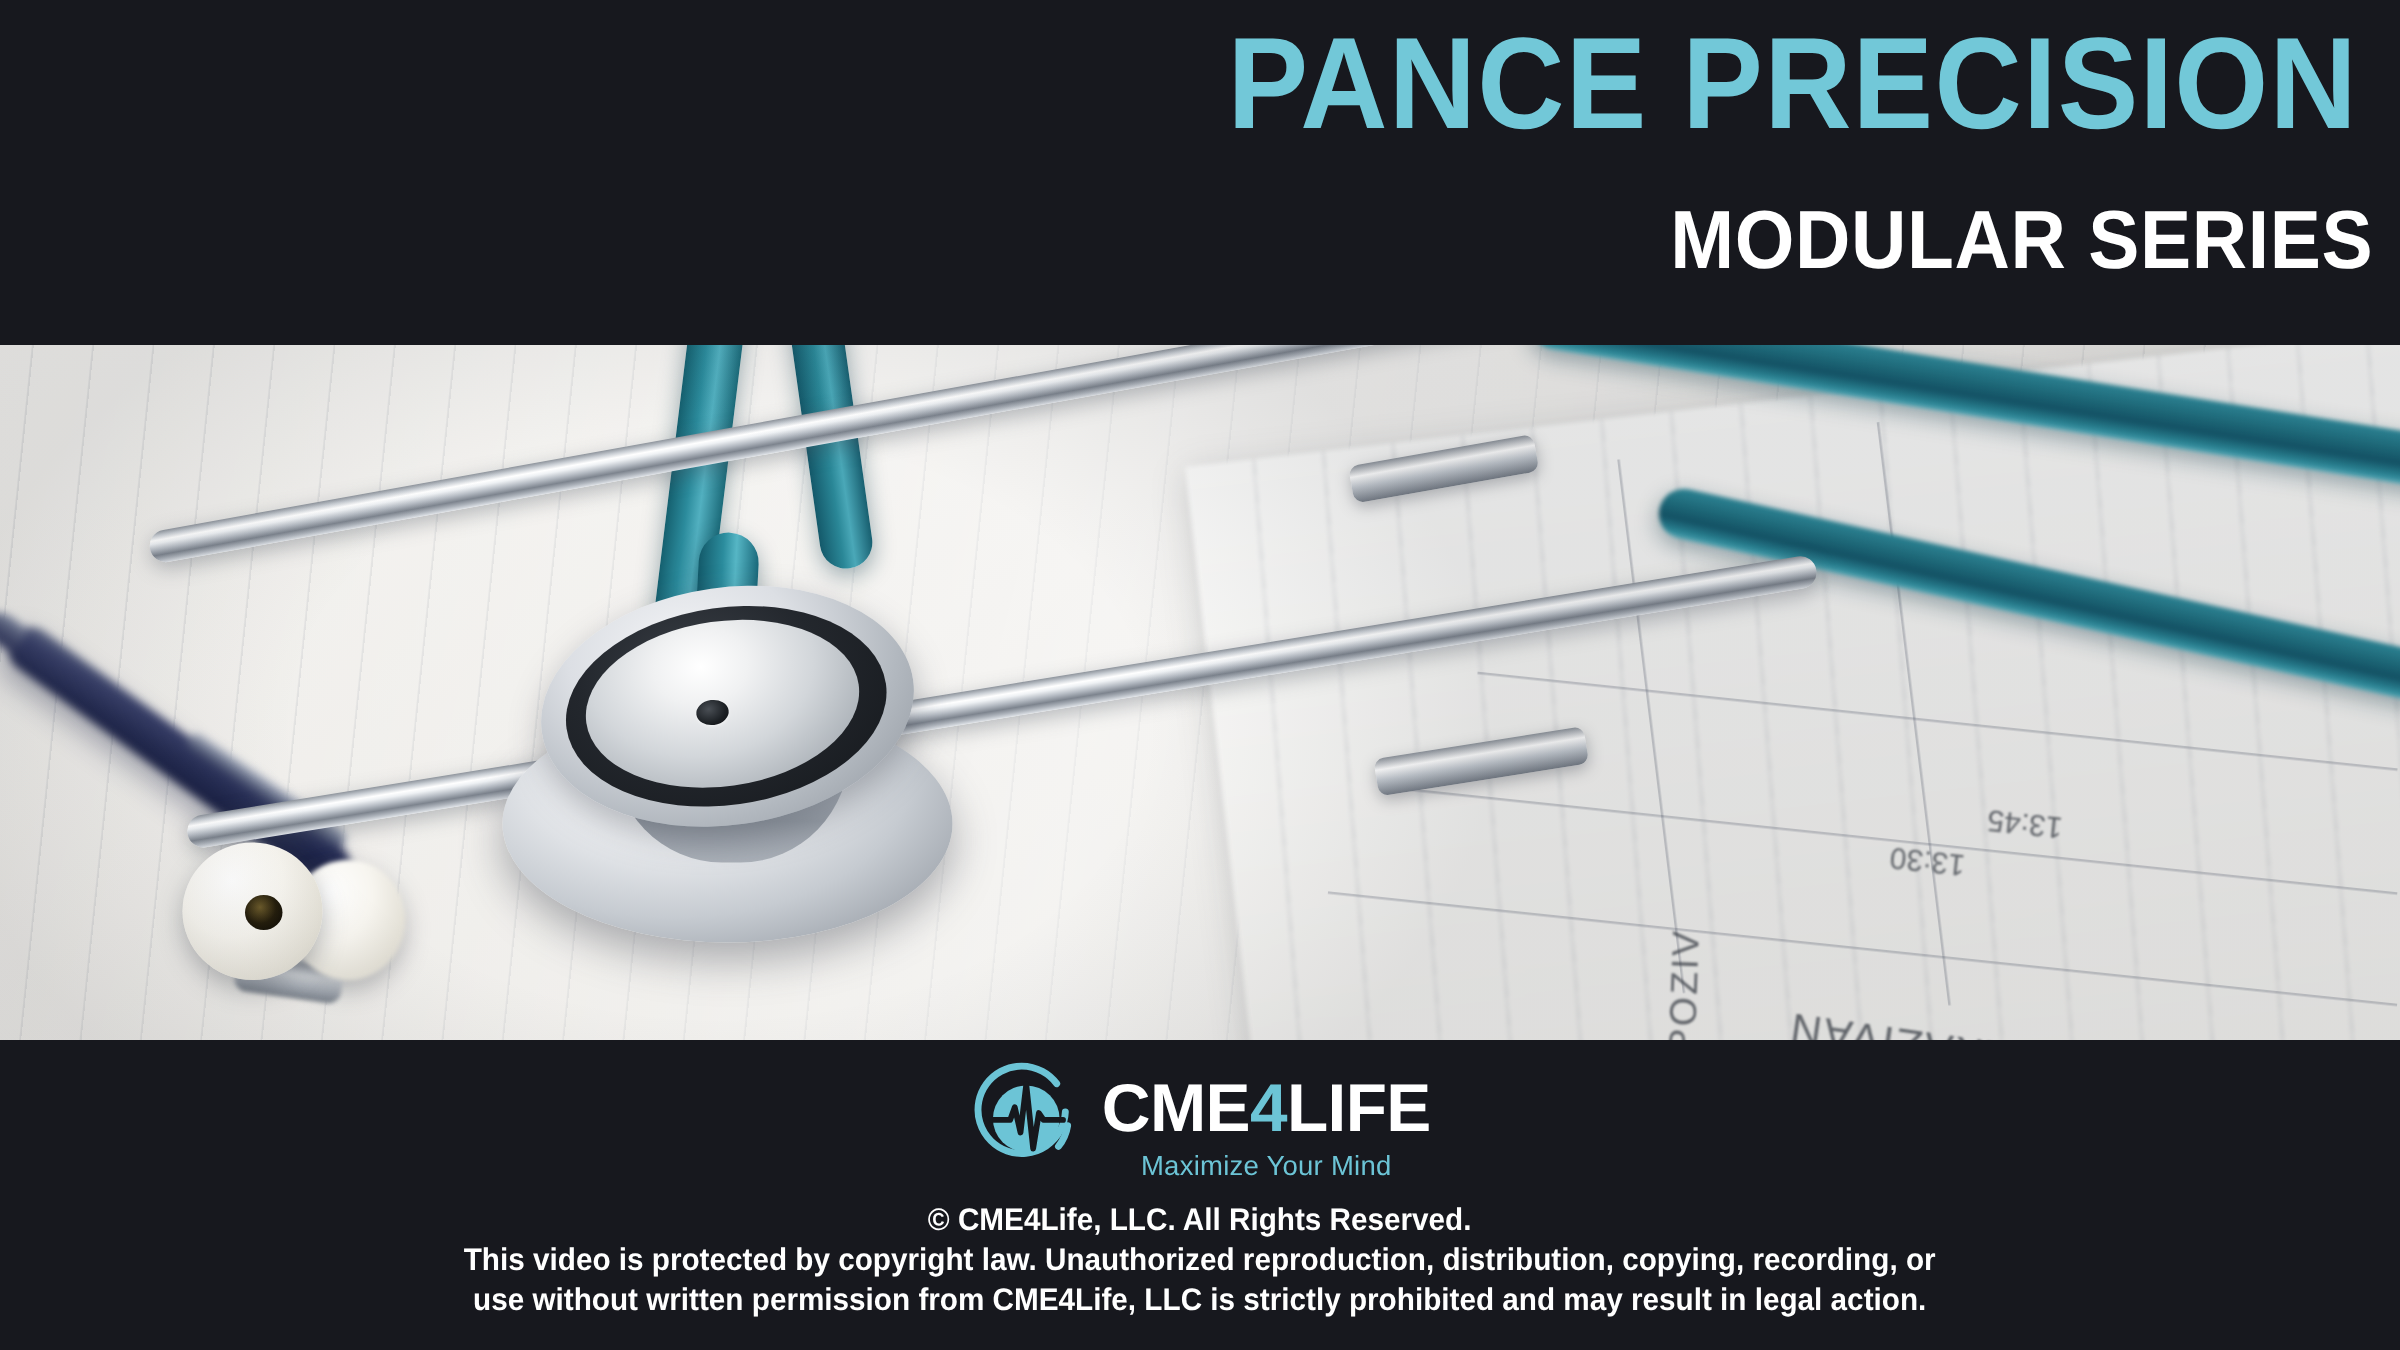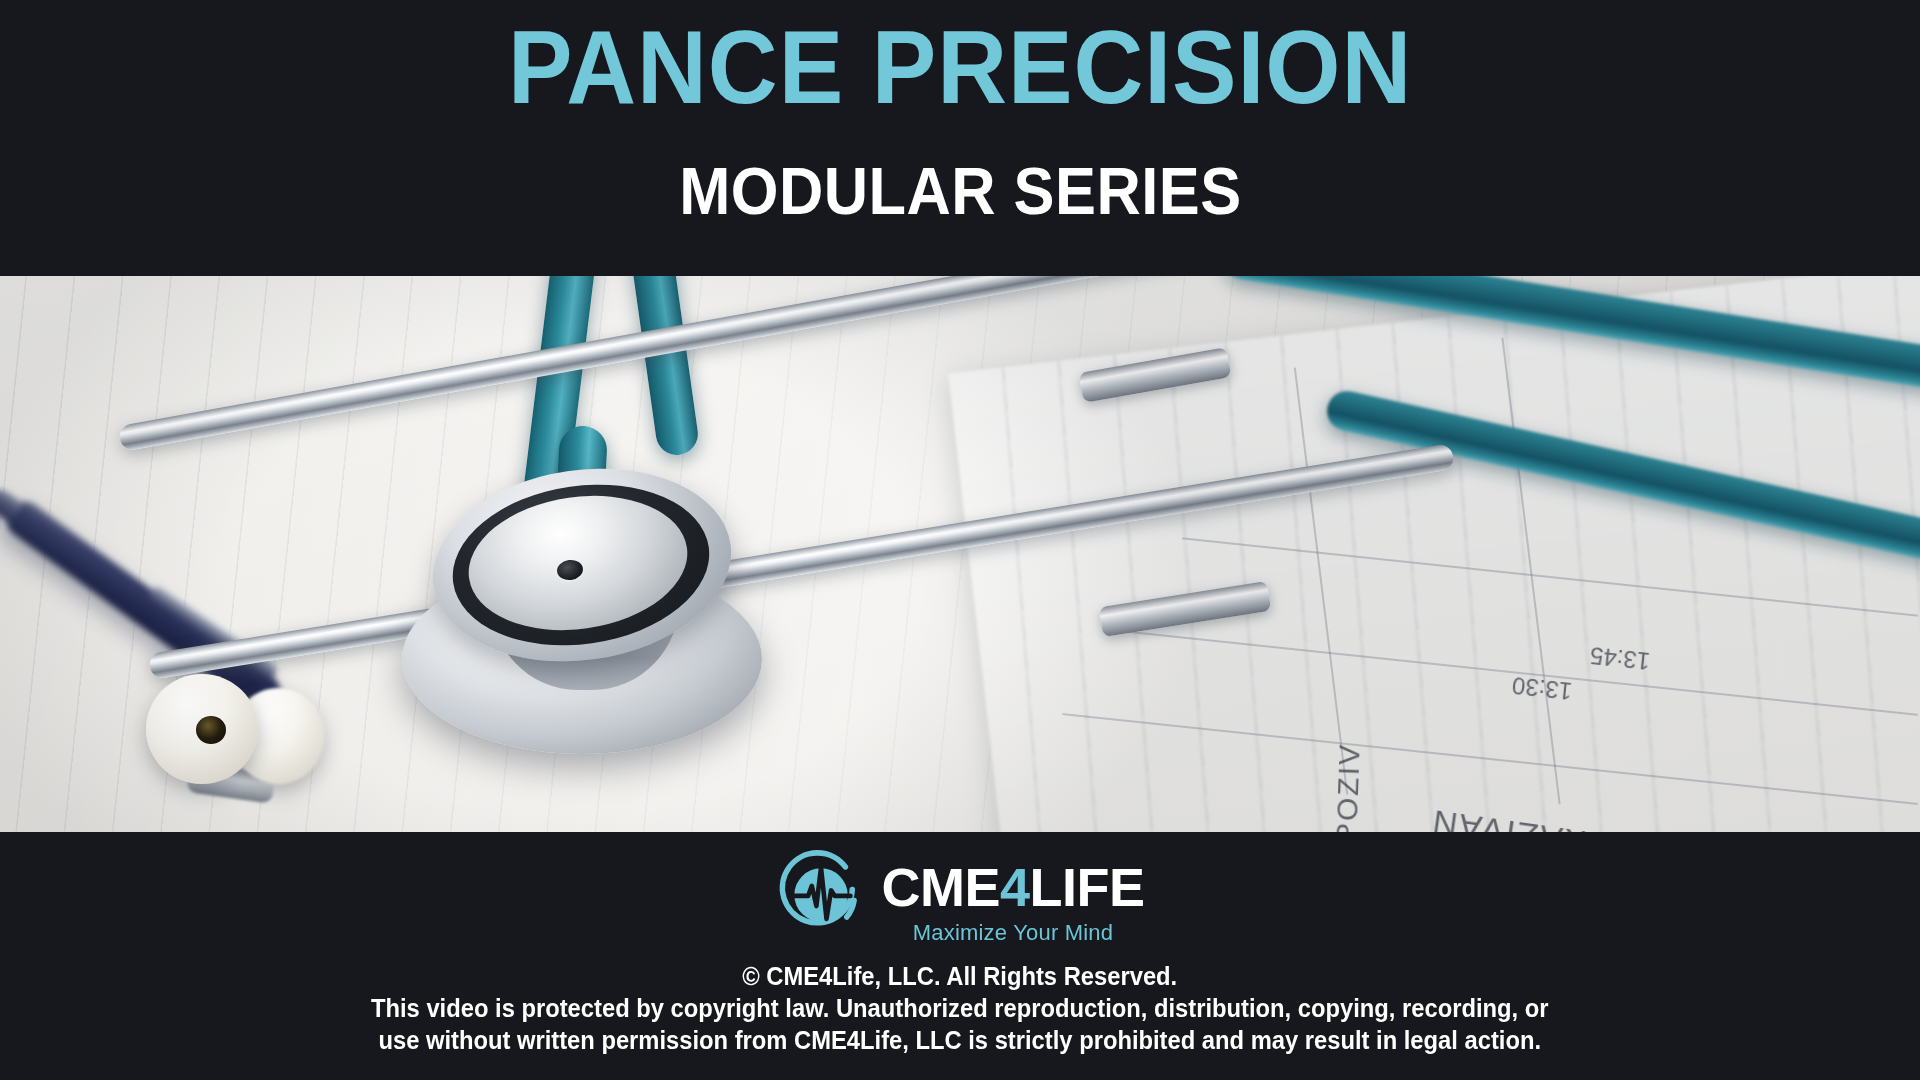--- a/index.html
+++ b/index.html
@@ -25,21 +25,21 @@
   
   .header-band {
     position: absolute;
     left: 0;
     top: 0;
     width: 1920px;
     height: 276px;
     background: #17181e;
     display: flex;
     flex-direction: column;
-    align-items: center;
+    align-items: flex-end;
     justify-content: flex-start;
     box-sizing: border-box;
     padding-top: 14px;
   }
   .title-main {
     font-family: "Liberation Sans Narrow", "Liberation Sans", sans-serif;
     font-weight: 700;
     font-size: 104px;
     line-height: 1.02;
     letter-spacing: 1px;

